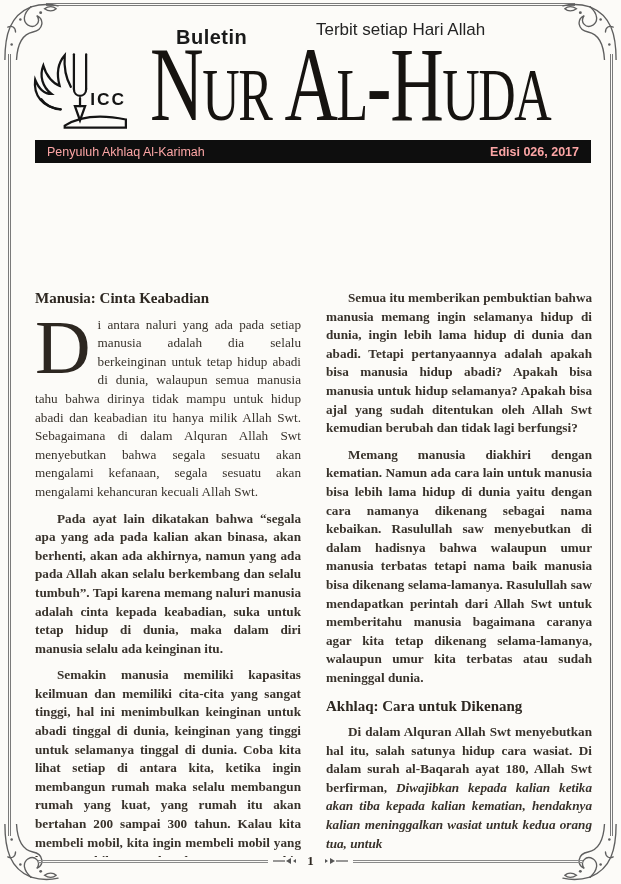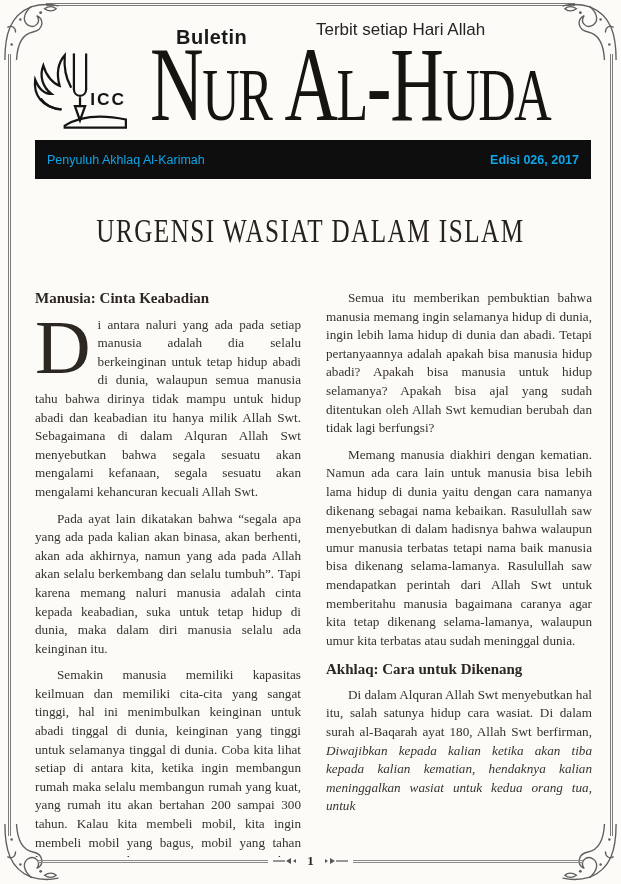--- a/index.html
+++ b/index.html
@@ -22,34 +22,34 @@
   .kicker{position:absolute; left:176px; top:26px;
     font-family:"Liberation Sans", sans-serif; font-weight:bold; font-size:20px;
     letter-spacing:.5px; color:#1a1a1a;}
   .tagline{position:absolute; left:316px; top:20px;
     font-family:"Liberation Sans", sans-serif; font-size:17px; color:#242424;}
   .masthead-title{position:absolute; left:150px; top:32px; white-space:nowrap;}
   .masthead-title span{
     display:inline-block; transform:scaleX(.70); transform-origin:left top;
     font-variant:small-caps; font-size:106px; line-height:1; letter-spacing:-2px;
     color:#161310; font-weight:normal;}
-  .issue-bar{position:absolute; left:35px; top:140px; width:532px; height:39px;
-    background:#0e0e0e; color:#0ea5e9; display:flex; align-items:center;
+  .issue-bar{position:absolute; left:35px; top:140px; width:532px; height:23px;
+    background:#0e0e0e; color:#fca5a5; display:flex; align-items:center;
     justify-content:space-between; padding:0 12px;
     font-family:"Liberation Sans", sans-serif; font-size:12.5px;}
   .issue-bar .right{font-weight:bold;}
   
   .article-title{position:absolute; left:0; right:0; top:212px; text-align:center; margin:0;}
   .article-title span{display:inline-block; transform:scaleX(.74);
     font-size:34px; font-weight:normal; letter-spacing:2px; color:#27211b; white-space:nowrap;}
   .body-cols{position:absolute; left:35px; top:289px; width:557px; height:568px;
     overflow:hidden; display:flex; gap:25px;}
   .col{width:272px; font-size:13.2px; line-height:18.6px; text-align:justify;}
   .col p{margin:0 0 8px;}
-  .col p.indent{text-indent:22px;}
+  .col p.indent{text-indent:22px;font-weight:bold;}
   .section-heading{font-size:15px; font-weight:bold; color:#2d2721; margin:0 0 8px;}
   .section-heading.mid{margin:10px 0 7px;}
   .dropcap{float:left; font-size:77px; line-height:56px; margin:3px 7px 0 0; color:#2d2721;}
   .quote-italic{font-style:italic;}
   
   .footer{position:absolute; left:38px; right:38px; bottom:16px; height:14px;
     display:flex; align-items:center; gap:5px;}
   .footer .rule{flex:1; border-top:3px double #8a8a8a;}
   .page-number{font-size:13px; font-weight:bold; color:#2d2721; padding:0 3px;}
 </style>
@@ -127,21 +127,20 @@
 
   <div class="kicker">Buletin</div>
   <div class="tagline">Terbit setiap Hari Allah</div>
   <h1 class="masthead-title" style="margin:0; font-weight:normal;"><span>Nur Al-Huda</span></h1>
 
   <div class="issue-bar">
     <span class="left">Penyuluh Akhlaq Al-Karimah</span>
     <span class="right">Edisi 026, 2017</span>
   </div>
 
-  <h2 class="article-title"><span>URGENSI WASIAT DALAM ISLAM</span></h2>
 
   <div class="body-cols">
     <section class="col">
       <h3 class="section-heading">Manusia: Cinta Keabadian</h3>
       <p><span class="dropcap">D</span><span>i antara naluri yang ada pada setiap manusia adalah dia selalu berkeinginan untuk tetap hidup abadi di dunia, walaupun semua manusia tahu bahwa dirinya tidak mampu untuk hidup abadi dan keabadian itu hanya milik Allah Swt. Sebagaimana di dalam Alquran Allah Swt menyebutkan bahwa segala sesuatu akan mengalami kefanaan, segala sesuatu akan mengalami kehancuran kecuali Allah Swt.</span></p>
       <p class="indent">Pada ayat lain dikatakan bahwa “segala apa yang ada pada kalian akan binasa, akan berhenti, akan ada akhirnya, namun yang ada pada Allah akan selalu berkembang dan selalu tumbuh”. Tapi karena memang naluri manusia adalah cinta kepada keabadian, suka untuk tetap hidup di dunia, maka dalam diri manusia selalu ada keinginan itu.</p>
       <p class="indent">Semakin manusia memiliki kapasitas keilmuan dan memiliki cita-cita yang sangat tinggi, hal ini menimbulkan keinginan untuk abadi tinggal di dunia, keinginan yang tinggi untuk selamanya tinggal di dunia. Coba kita lihat setiap di antara kita, ketika ingin membangun rumah maka selalu membangun rumah yang kuat, yang rumah itu akan bertahan 200 sampai 300 tahun. Kalau kita membeli mobil, kita ingin membeli mobil yang bagus, mobil yang tahan lama yang mungkin umurnya sampai 100 tahun. Atau, bahkan kalau kita beli baju juga</p>
     </section>
 
     <section class="col">

